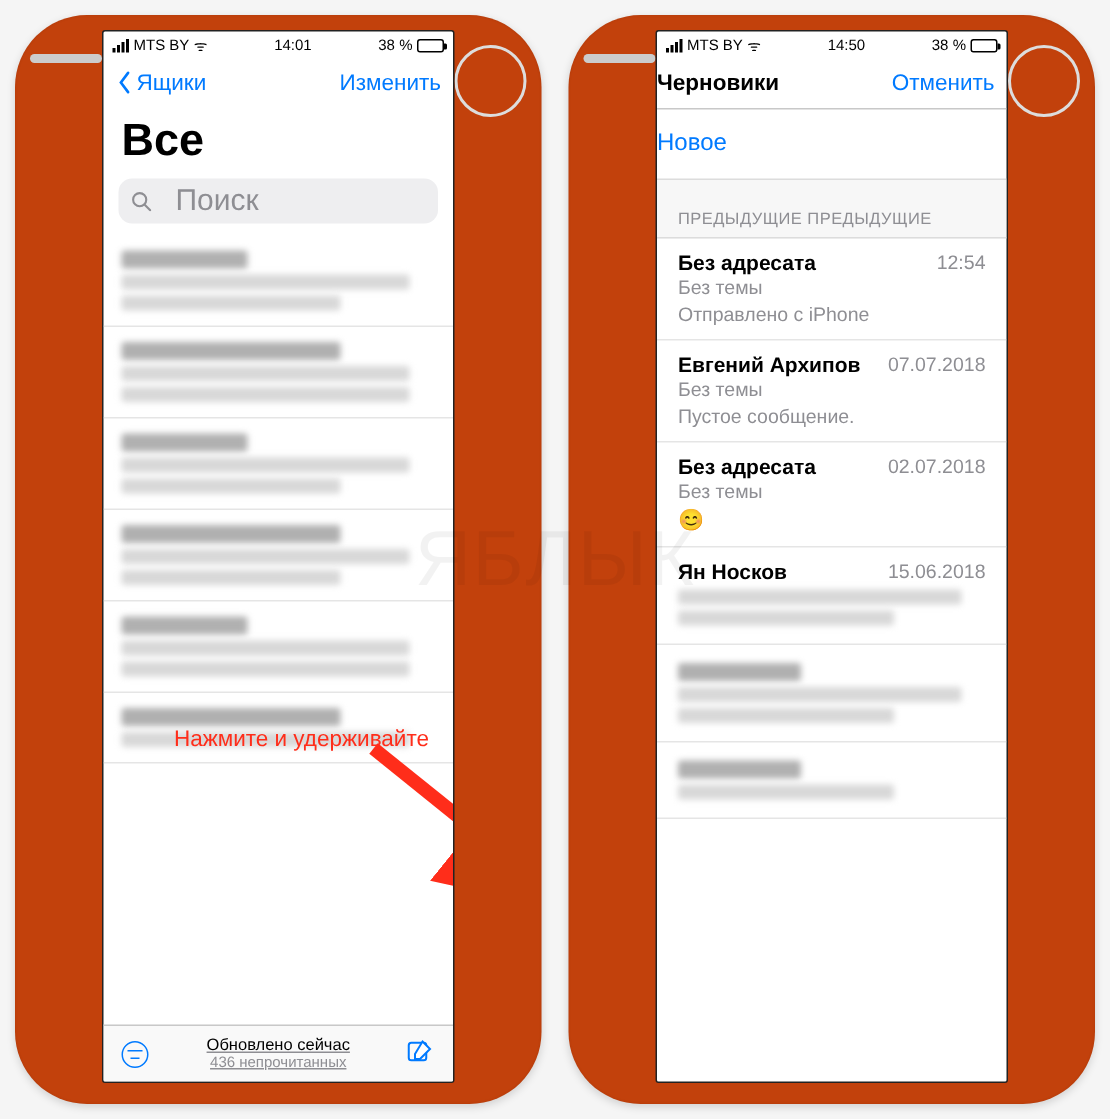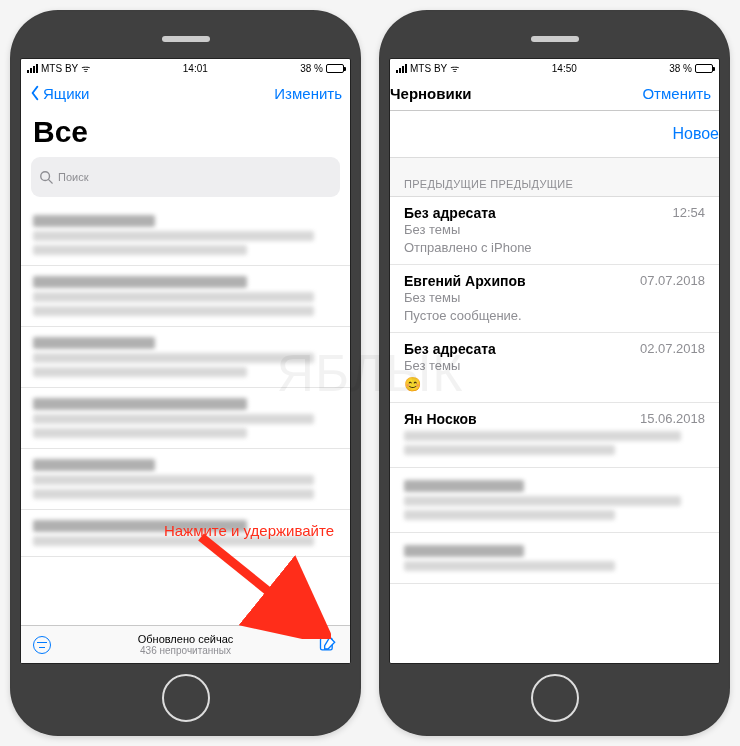--- a/index.html
+++ b/index.html
@@ -1,52 +1,52 @@
 <!DOCTYPE html>
 <html><head>
 <meta charset="utf-8">
 <style>
   * { box-sizing: border-box; margin: 0; padding: 0; font-family: -apple-system, 'Helvetica Neue', Arial, sans-serif; }
   body { background: #f5f5f5; display: flex; gap: 18px; padding: 10px; width: 740px; height: 746px; }
-  .phone { flex: 1; background: #404040; border-radius: 48px; padding: 10px 10px 14px 10px; box-shadow: 0 2px 6px rgba(0,0,0,0.15), inset 0 0 2px rgba(0,0,0,0.1); position: relative; display: flex; flex-direction: column; }
+  .phone { flex: 1; background: #c2410c; border-radius: 48px; padding: 10px 10px 14px 10px; box-shadow: 0 2px 6px rgba(0,0,0,0.15), inset 0 0 2px rgba(0,0,0,0.1); position: relative; display: flex; flex-direction: row; }
   .speaker-bar { height: 38px; display:flex; align-items:center; justify-content:center; }
   .speaker { width: 48px; height: 6px; background: #ccc; border-radius: 3px; }
   .screen { flex:1; background:#fff; border:1.5px solid #222; border-radius:2px; overflow:hidden; display:flex; flex-direction:column; position:relative; }
   .status-bar { height: 18px; display:flex; align-items:center; justify-content:space-between; padding:0 6px; font-size:10px; color:#000; }
   .status-left { display:flex; align-items:center; gap:3px; }
   .status-right { display:flex; align-items:center; gap:3px; }
   .signal { display:inline-flex; align-items:flex-end; gap:1px; }
   .signal span { width:2px; background:#000; display:inline-block; }
   .signal span:nth-child(1){height:3px;} .signal span:nth-child(2){height:5px;}
   .signal span:nth-child(3){height:7px;} .signal span:nth-child(4){height:9px;}
   .battery { width:18px; height:9px; border:1px solid #000; border-radius:2px; position:relative; }
   .battery:after { content:""; position:absolute; right:-3px; top:2px; width:2px; height:4px; background:#000; border-radius:0 1px 1px 0; }
   .battery .fill { height:100%; width:38%; background:#4cd964; }
   .nav-bar { height:34px; display:flex; align-items:center; justify-content:space-between; padding:0 8px; border-bottom:0.5px solid rgba(0,0,0,0); font-size:15px; }
   .nav-back { color:#007aff; display:flex; align-items:flex-start; gap:2px; }
   .nav-action { color:#007aff; }
   .nav-title-center { position:absolute; left:0; right:0; text-align:left; font-weight:600; font-size:15px; color:#000; pointer-events:none; }
   .large-title { font-size:30px; font-weight:700; padding:4px 12px 8px; color:#000; }
-  .search { margin:0 10px 8px; background:#eeeef0; border-radius:9px; height:40px; display:flex; align-items:center; padding:0 8px; color:#8e8e93; font-size:11px; gap:5px; }
+  .search { margin:0 10px 8px; background:#eeeef0; border-radius:9px; height:30px; display:flex; align-items:center; padding:0 8px; color:#8e8e93; font-size:20px; gap:16px; }
   .list { flex:1; overflow:hidden; }
   .blur-row { padding:6px 12px; border-bottom:0.5px solid #e5e5e5; }
   .blur-line { height:10px; background:#d8d8d8; border-radius:2px; margin:4px 0; filter:blur(2px); }
   .blur-line.short { width:40%; } .blur-line.mid{width:70%;} .blur-line.long{width:92%;}
   .blur-line.dark{ background:#b0b0b0; height:12px;}
   .toolbar { height:38px; border-top:0.5px solid #c8c8c8; background:#f9f9f9; display:flex; align-items:center; justify-content:space-between; padding:0 12px; font-size:10px; color:#8e8e93; position:relative; }
-  .toolbar-center { position:absolute; left:0; right:0; text-align:center; }
+  .toolbar-center { position:absolute; left:0; right:0; text-align:center;text-decoration:underline; }
   .compose-icon { color:#007aff; }
   .filter-icon { width:18px; height:18px; border:1.5px solid #007aff; border-radius:50%; position:relative; }
   .filter-icon:before,.filter-icon:after{content:"";position:absolute;left:3px;right:3px;height:1.5px;background:#007aff;}
   .filter-icon:before{top:5px;} .filter-icon:after{top:10px;left:5px;right:5px;}
   .home-btn { width:48px; height:48px; border-radius:50%; border:2px solid #ddd; margin:10px auto 0; }
   .annotation { position:absolute; color:#ff2d1a; font-size:15px; font-weight:400; pointer-events:none;margin-top:11px; }
   .arrow { position:absolute; pointer-events:none; }
   
-  .section-btn { text-align:right; color:#007aff; font-size:16px; padding:14px 0; border-bottom:0.5px solid #dcdcdc;}
+  .section-btn { text-align:left; color:#007aff; font-size:16px; padding:14px 0; border-bottom:0.5px solid #dcdcdc;}
   .section-header { font-size:11px; color:#8e8e93; padding:20px 14px 6px; background:#f7f7f7; border-bottom:0.5px solid #dcdcdc; letter-spacing:0.3px; }
   .draft-row { padding:8px 14px; border-bottom:0.5px solid #e5e5e5; position:relative; }
   .draft-title { font-size:14px; font-weight:600; color:#000; }
   .draft-sub { font-size:13px; color:#8e8e93; line-height:1.35; }
   .draft-date { position:absolute; right:14px; top:8px; font-size:13px; color:#8e8e93; }
   .emoji { font-size:14px; }
   .watermark { position:absolute; top:50%; left:50%; transform:translate(-50%,-50%); font-size:52px; color:rgba(0,0,0,0.05); font-weight:300; letter-spacing:1px; pointer-events:none; z-index:5;}
   svg.chev { width:12px; height:16px; }
   svg.compose { width:20px; height:20px; }
   svg.mag { width:14px; height:14px; }

